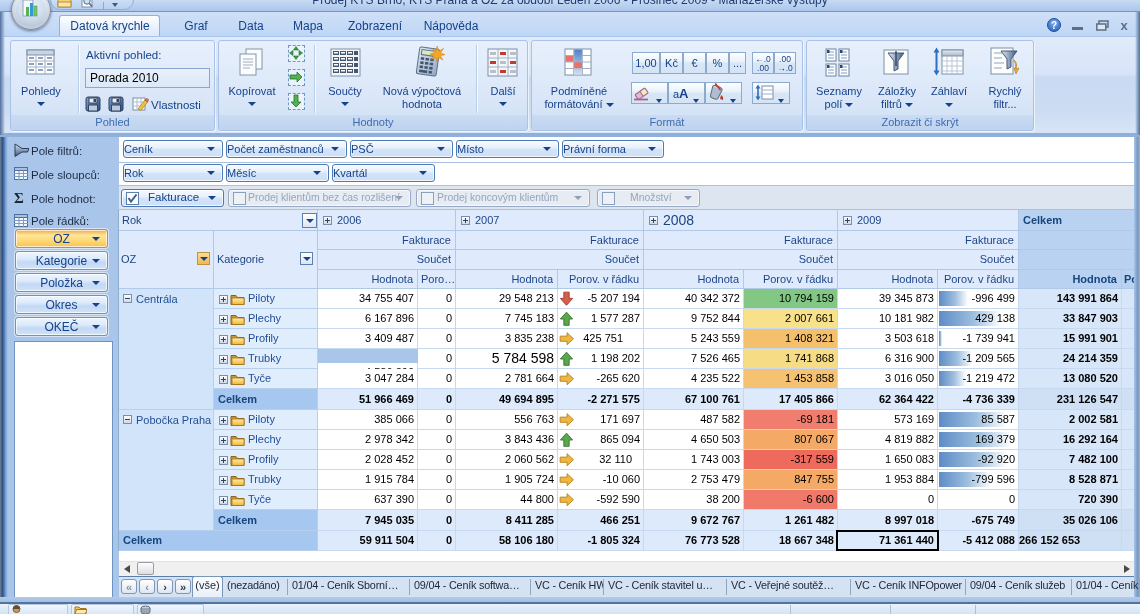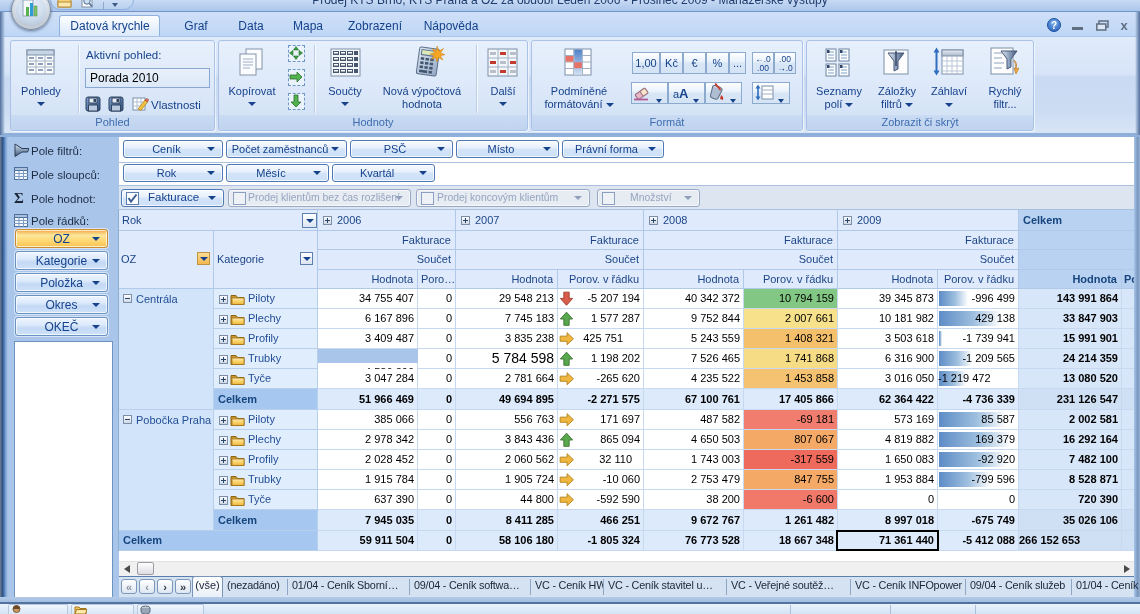--- a/index.html
+++ b/index.html
@@ -2,21 +2,21 @@
 <html><head><meta charset="utf-8"><style>
 *{margin:0;padding:0;box-sizing:border-box;}
 html,body{width:1140px;height:614px;overflow:hidden;}
 body{font-family:"Liberation Sans",sans-serif;position:relative;background:#fff;}
 .abs{position:absolute;}
 .ribtxt{font-size:11px;color:#15428b;text-align:center;line-height:13px;}
 .grplbl{font-size:11px;color:#3e6cae;text-align:center;}
 .dda{display:block;width:0;height:0;border-left:4px solid transparent;border-right:4px solid transparent;border-top:4px solid #15428b;}
 .dddd{display:block;width:0;height:0;border-left:4px solid transparent;border-right:4px solid transparent;border-top:4px solid #8fa0bc;}
 .dd{display:inline-block;width:0;height:0;border-left:4px solid transparent;border-right:4px solid transparent;border-top:4px solid #15428b;vertical-align:middle;}
-.fbtn{position:absolute;border:1px solid #4d7ab7;border-radius:3px;background:linear-gradient(180deg,#f8fbfe 0%,#e6effc 45%,#d3e4f9 50%,#cde0f7 100%);box-shadow:inset 0 0 0 1px rgba(255,255,255,.75);color:#15428b;font-size:11px;text-align:center;padding-right:13px;}
+.fbtn{position:absolute;border:1px solid #4d7ab7;border-radius:3px;background:linear-gradient(180deg,#f8fbfe 0%,#e6effc 45%,#d3e4f9 50%,#cde0f7 100%);box-shadow:inset 0 0 0 1px rgba(255,255,255,.75);color:#15428b;font-size:11px;padding-right:13px;}
 .fbtn-dis{position:absolute;border:1px solid #97a9c5;border-radius:3px;background:#e7ebf2;color:#96a5bf;font-size:10.6px;text-align:center;padding-right:12px;box-shadow:inset 0 0 0 1px rgba(255,255,255,.6);}
 .cell{position:absolute;font-size:11px;overflow:hidden;white-space:nowrap;}
 </style></head><body>
 
 <div class="abs" style="left:0;top:0;width:1140px;height:12px;background:linear-gradient(180deg,#c8daf4,#a8c4ea);"></div>
 <div class="abs" style="left:0;top:11px;width:1140px;height:1px;background:#7296c8;"></div>
 <div class="abs" style="left:300px;top:-7px;width:540px;height:19px;overflow:hidden;font-size:12px;color:#1e3c6e;text-align:center;white-space:nowrap;">Prodej KTS Brno, KTS Praha a OZ za období Leden 2006 - Prosinec 2009 - Manažerské výstupy</div>
 
 <div class="abs" style="left:50px;top:-10px;width:84px;height:20px;border:1px solid #8fb0dd;border-radius:10px;background:linear-gradient(180deg,#dfecfb,#b9d0ee);"></div>
 <div class="abs" style="left:57px;top:0px;width:15px;height:9px;overflow:hidden;">
@@ -535,21 +535,21 @@
     <defs>
       <linearGradient id="pb" x1="0" y1="0" x2="0" y2="1">
         <stop offset="0" stop-color="#ffffff"></stop>
         <stop offset="1" stop-color="#cdd6e4"></stop>
       </linearGradient>
     </defs>
     <rect x="0.5" y="0.5" width="8" height="8" fill="url(#pb)" stroke="#7c8ea9"></rect>
     <line x1="2" y1="4.5" x2="7" y2="4.5" stroke="#274569"></line>
     <line x1="4.5" y1="2" x2="4.5" y2="7" stroke="#274569"></line>
   </svg>
-<div class="cell" style="left:644px;top:210px;width:194px;height:21px;background:#dfeafc;z-index:1;border-right:1px solid #b0c9e8;border-bottom:1px solid #b0c9e8;line-height:20px;font-size:11px;color:#1c4587;text-align:left;padding-left:0px;"><span style="padding-left:19px;">2008</span></div>
+<div class="cell" style="left:644px;top:210px;width:194px;height:21px;background:#dfeafc;z-index:1;border-right:1px solid #b0c9e8;border-bottom:1px solid #b0c9e8;line-height:20px;font-size:14px;color:#1c4587;text-align:left;padding-left:0px;"><span style="padding-left:19px;">2008</span></div>
 <svg class="abs" style="left:649px;top:216px;z-index:5;" width="9" height="9">
     <defs>
       <linearGradient id="pb" x1="0" y1="0" x2="0" y2="1">
         <stop offset="0" stop-color="#ffffff"></stop>
         <stop offset="1" stop-color="#cdd6e4"></stop>
       </linearGradient>
     </defs>
     <rect x="0.5" y="0.5" width="8" height="8" fill="url(#pb)" stroke="#7c8ea9"></rect>
     <line x1="2" y1="4.5" x2="7" y2="4.5" stroke="#274569"></line>
     <line x1="4.5" y1="2" x2="4.5" y2="7" stroke="#274569"></line>
@@ -787,21 +787,21 @@
 <div class="cell" style="left:456px;top:369px;width:102px;height:20px;background:#fff;z-index:1;border-right:1px solid #c6d9f0;border-bottom:1px solid #c6d9f0;line-height:19px;font-size:11px;color:#000;text-align:right;padding-right:3px;">2 781 664</div>
 <div class="cell" style="left:558px;top:369px;width:86px;height:20px;background:#fff;z-index:1;border-right:1px solid #c6d9f0;border-bottom:1px solid #c6d9f0;line-height:19px;font-size:11px;color:#000;text-align:right;padding-right:3px;">-265 620</div>
 <svg class="abs" style="left:559px;top:371px;z-index:5;" width="15" height="16" viewBox="0 0 13 14" preserveAspectRatio="none">
     <path d="M1,4.5 L7,4.5 L7,1.5 L12.5,6.75 L7,12 L7,9 L1,9 Z" fill="#f0b73e" stroke="#b3821c" stroke-width="0.8"></path>
   </svg>
 <div class="cell" style="left:644px;top:369px;width:100px;height:20px;background:#fff;z-index:1;border-right:1px solid #c6d9f0;border-bottom:1px solid #c6d9f0;line-height:19px;font-size:11px;color:#000;text-align:right;padding-right:3px;">4 235 522</div>
 <div class="cell" style="left:744px;top:369px;width:94px;height:20px;background:#f5c271;z-index:1;border-right:1px solid #c6d9f0;border-bottom:1px solid #c6d9f0;line-height:19px;font-size:11px;color:#000;text-align:right;padding-right:3px;">1 453 858</div>
 <div class="cell" style="left:838px;top:369px;width:100px;height:20px;background:#fff;z-index:1;border-right:1px solid #c6d9f0;border-bottom:1px solid #c6d9f0;line-height:19px;font-size:11px;color:#000;text-align:right;padding-right:3px;">3 016 050</div>
 <div class="cell" style="left:938px;top:369px;width:81px;height:20px;background:#fff;z-index:1;border-right:1px solid #c6d9f0;border-bottom:1px solid #c6d9f0;line-height:19px;font-size:11px;color:#000;text-align:right;padding-right:3px;"></div>
 <div class="abs" style="left:939px;top:371px;width:27px;height:15px;background:linear-gradient(90deg,#5d8cc6,#9dbede 55%,rgba(222,233,245,0));z-index:2;"></div>
-<div class="abs" style="left:938px;top:369px;width:77px;height:20px;line-height:19px;font-size:11px;color:#000;z-index:5;">-1 219 472</div>
+<div class="abs" style="left:938px;top:369px;width:77px;height:20px;line-height:19px;font-size:11px;color:#000;text-align:right;z-index:5;">-1 219 472</div>
 <div class="cell" style="left:1019px;top:369px;width:103px;height:20px;background:#d7e6f8;z-index:1;border-right:1px solid #c6d9f0;border-bottom:1px solid #c6d9f0;line-height:19px;font-size:11px;color:#000;font-weight:bold;text-align:right;padding-right:3px;">13 080 520</div>
 <div class="cell" style="left:1122px;top:369px;width:12px;height:20px;background:#d7e6f8;z-index:1;border-bottom:1px solid #c6d9f0;line-height:19px;font-size:11px;color:#000;text-align:right;padding-right:3px;"></div>
 <div class="cell" style="left:214px;top:389px;width:104px;height:21px;background:#a6c8f0;z-index:1;border-right:1px solid #b7cfeb;border-bottom:1px solid #b7cfeb;line-height:20px;font-size:11px;color:#17457e;font-weight:bold;text-align:left;padding-left:4px;">Celkem</div>
 <div class="cell" style="left:318px;top:389px;width:100px;height:21px;background:#dceafb;z-index:1;border-right:1px solid #c6d9f0;border-bottom:1px solid #c6d9f0;line-height:20px;font-size:11px;color:#000;font-weight:bold;text-align:right;padding-right:3px;">51 966 469</div>
 <div class="cell" style="left:418px;top:389px;width:38px;height:21px;background:#dceafb;z-index:1;border-right:1px solid #c6d9f0;border-bottom:1px solid #c6d9f0;line-height:20px;font-size:11px;color:#000;font-weight:bold;text-align:right;padding-right:3px;">0</div>
 <div class="cell" style="left:456px;top:389px;width:102px;height:21px;background:#dceafb;z-index:1;border-right:1px solid #c6d9f0;border-bottom:1px solid #c6d9f0;line-height:20px;font-size:11px;color:#000;font-weight:bold;text-align:right;padding-right:3px;">49 694 895</div>
 <div class="cell" style="left:558px;top:389px;width:86px;height:21px;background:#dceafb;z-index:1;border-right:1px solid #c6d9f0;border-bottom:1px solid #c6d9f0;line-height:20px;font-size:11px;color:#000;font-weight:bold;text-align:right;padding-right:3px;">-2 271 575</div>
 <div class="cell" style="left:644px;top:389px;width:100px;height:21px;background:#dceafb;z-index:1;border-right:1px solid #c6d9f0;border-bottom:1px solid #c6d9f0;line-height:20px;font-size:11px;color:#000;font-weight:bold;text-align:right;padding-right:3px;">67 100 761</div>
 <div class="cell" style="left:744px;top:389px;width:94px;height:21px;background:#dceafb;z-index:1;border-right:1px solid #c6d9f0;border-bottom:1px solid #c6d9f0;line-height:20px;font-size:11px;color:#000;font-weight:bold;text-align:right;padding-right:3px;">17 405 866</div>
 <div class="cell" style="left:838px;top:389px;width:100px;height:21px;background:#dceafb;z-index:1;border-right:1px solid #c6d9f0;border-bottom:1px solid #c6d9f0;line-height:20px;font-size:11px;color:#000;font-weight:bold;text-align:right;padding-right:3px;">62 364 422</div>

